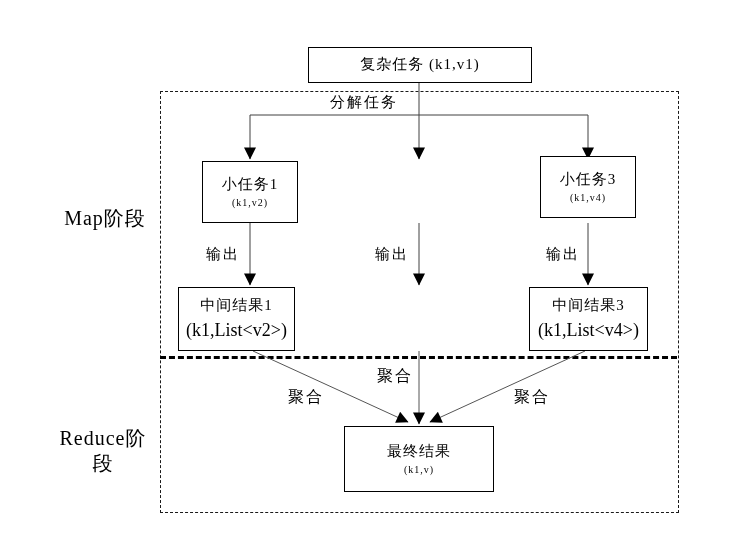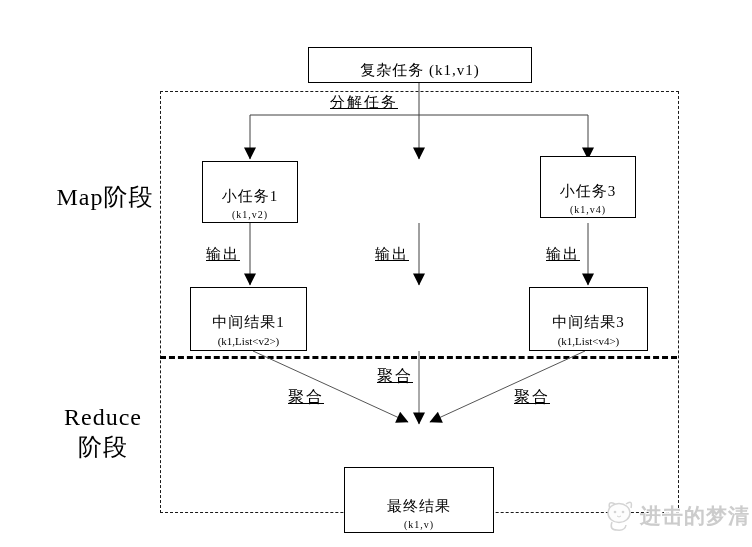--- a/index.html
+++ b/index.html
@@ -23,43 +23,43 @@
     border-top:3px dashed #000;
   }
   
   .node{
     position:absolute;
     border:1px solid #000;
     background:#ffffff;
     display:flex;
     flex-direction:column;
     align-items:center;
-    justify-content:flex-end;
+    justify-content:center;
     text-align:center;
     z-index:3;
     line-height:1.45;
   }
   .node .title{font-size:15px;letter-spacing:1px;}
   .node .value{font-size:10px;letter-spacing:1px;}
-  .node .value.mono{font-size:11px;letter-spacing:0;}
+  .node .value.mono{font-size:18px;letter-spacing:0;}
   
   .edge-label{
     position:absolute;
     font-size:15px;
     letter-spacing:2px;
     z-index:4;
     white-space:nowrap;
-    text-decoration:underline;
   }
   .phase-label{
     position:absolute;
-    font-size:24px;
+    font-size:20px;
     text-align:center;
     z-index:4;
     letter-spacing:1px;
+    margin-top:24px;
   }
   #reduce-label{word-break:break-all;line-height:1.25;}
   
   #wires{position:absolute;left:0;top:0;z-index:2;}
   
   #watermark{
     position:absolute;
     left:602px;top:497px;
     display:flex;align-items:center;
     z-index:6;
@@ -119,48 +119,32 @@
   </div>
   <div class="node" style="left:540px;top:156px;width:94px;height:60px;">
     <span class="title">小任务3</span>
     <span class="value">(k1,v4)</span>
   </div>
 
   <div class="edge-label" style="left:206px;top:245px;">输出</div>
   <div class="edge-label" style="left:375px;top:245px;">输出</div>
   <div class="edge-label" style="left:546px;top:245px;">输出</div>
 
-  <div class="node" style="left:190px;top:287px;width:115px;height:62px;">
+  <div class="node" style="left:178px;top:287px;width:115px;height:62px;">
     <span class="title">中间结果1</span>
     <span class="value mono">(k1,List&lt;v2&gt;)</span>
   </div>
   <div class="node" style="left:529px;top:287px;width:117px;height:62px;">
     <span class="title">中间结果3</span>
     <span class="value mono">(k1,List&lt;v4&gt;)</span>
   </div>
 
   <div class="edge-label" style="left:288px;top:387px;font-size:16px;">聚合</div>
   <div class="edge-label" style="left:377px;top:366px;font-size:16px;">聚合</div>
   <div class="edge-label" style="left:514px;top:387px;font-size:16px;">聚合</div>
 
-  <div class="node" style="left:344px;top:426px;width:148px;height:64px;margin-top:41px;">
+  <div class="node" style="left:344px;top:426px;width:148px;height:64px;">
     <span class="title">最终结果</span>
     <span class="value">(k1,v)</span>
   </div>
 
-  <div id="watermark">
-    <svg width="36" height="38" viewBox="0 0 36 38" style="margin-right:2px;">
-      <g stroke="#d4d4d4" stroke-width="1.5" fill="#fdfdfd">
-        <path d="M8,12 Q5,3 13,7"></path>
-        <path d="M24,7 Q31,2 29,11"></path>
-        <ellipse cx="17" cy="16" rx="11" ry="9.5"></ellipse>
-        <path d="M10,25 Q7,33 15,33 Q23,34 24,28" fill="none"></path>
-      </g>
-      <g fill="#d4d4d4">
-        <circle cx="13" cy="15" r="1.3"></circle>
-        <circle cx="21" cy="15" r="1.3"></circle>
-        <path d="M15,19 q2,2 4,0" stroke="#d4d4d4" stroke-width="1" fill="none"></path>
-      </g>
-    </svg>
-    <span class="wm-text">进击的梦清</span>
-  </div>
 
 </div>
 
 </body></html>

